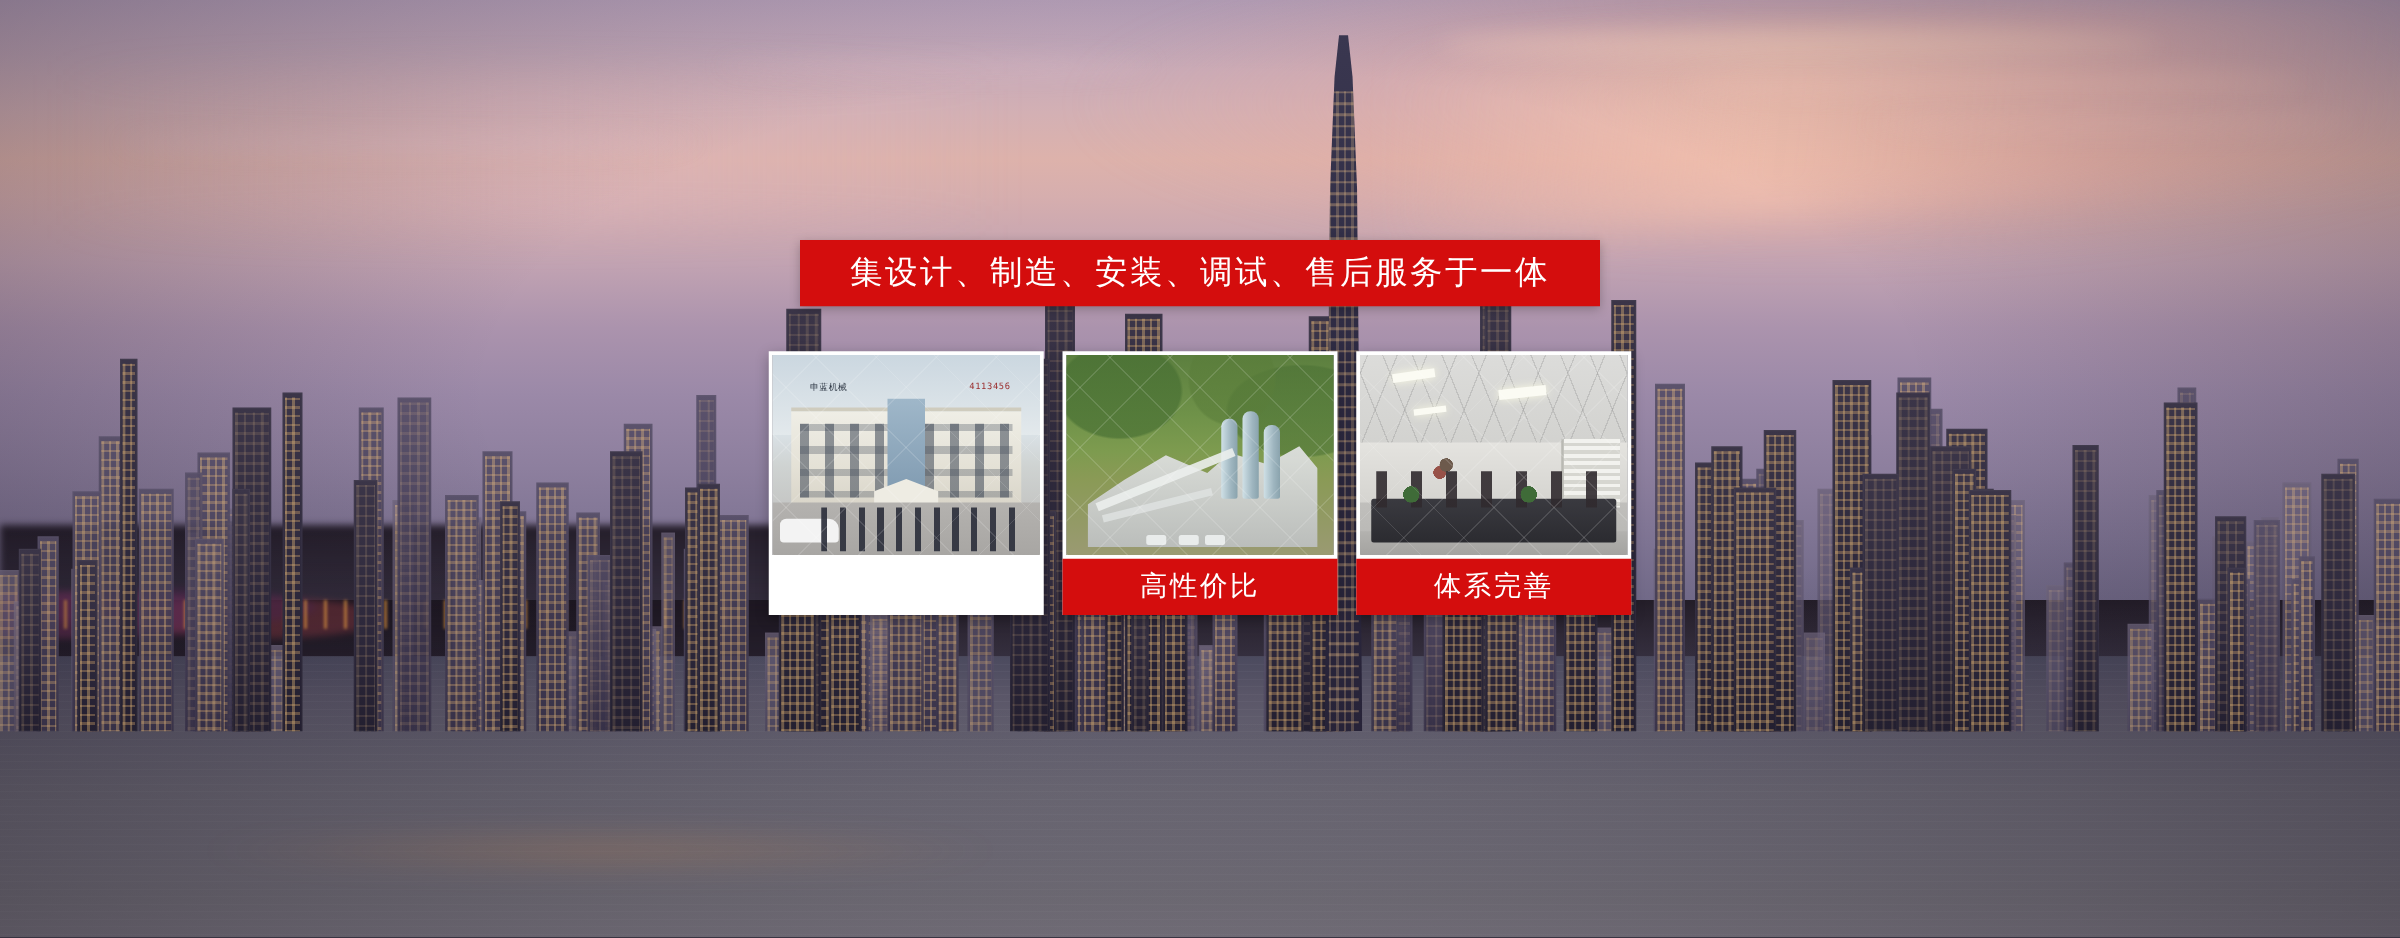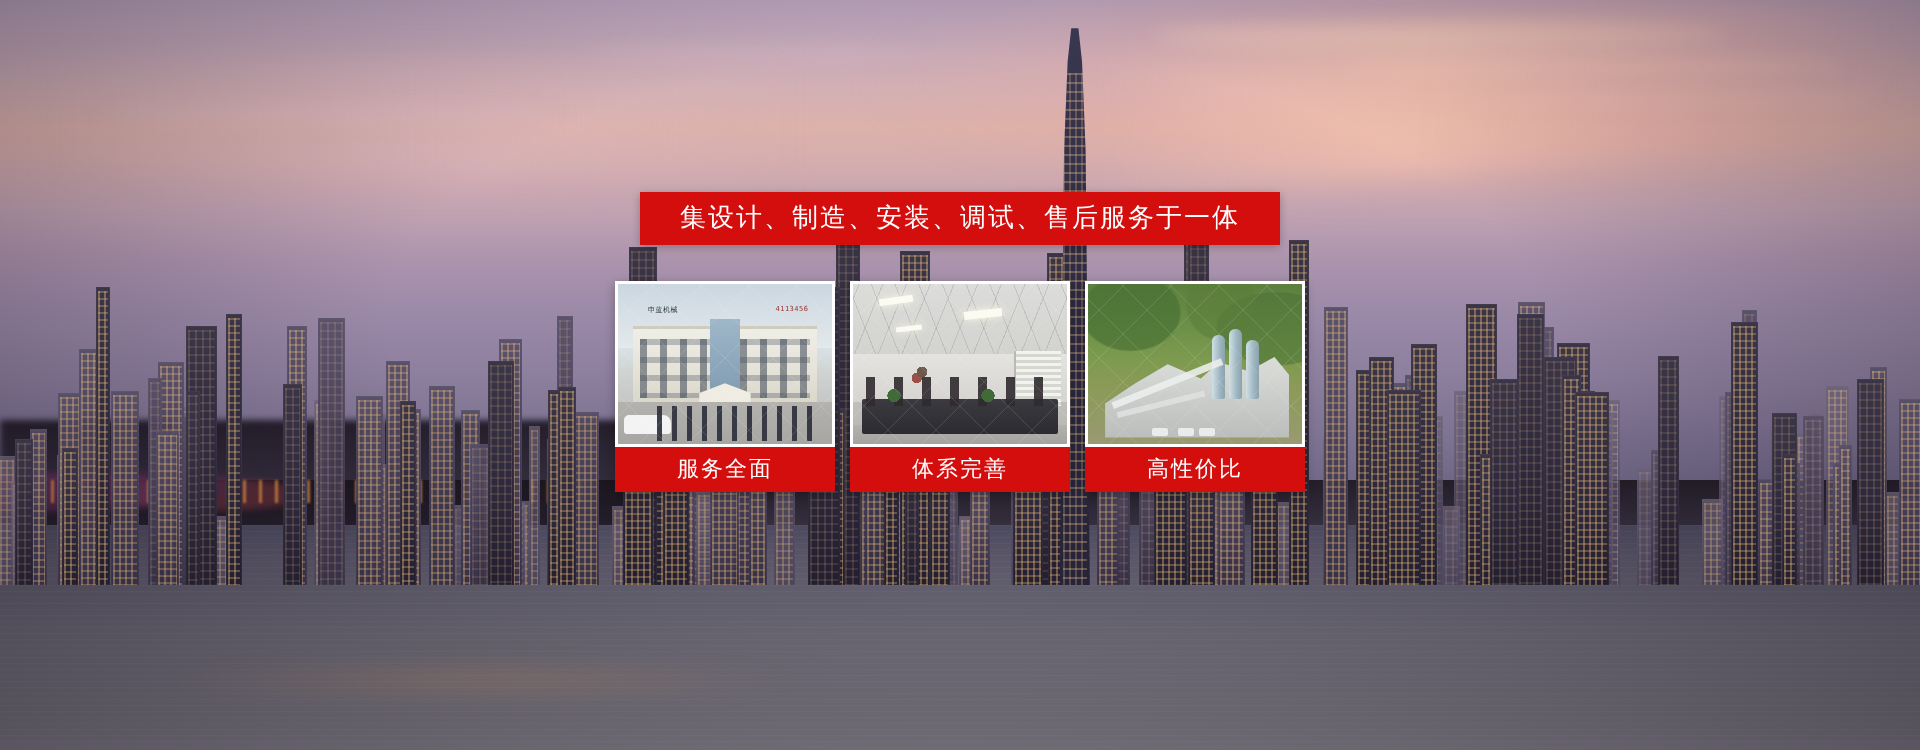--- a/index.html
+++ b/index.html
@@ -665,21 +665,39 @@
             <div class="pb-center"></div>
             <div class="pb-portico"></div>
             <div class="pb-sign">申蓝机械</div>
             <div class="pb-sign2">4113456</div>
             <div class="pb-ground"></div>
             <div class="pb-car"></div>
             <div class="pb-people"></div>
           </div>
           <div class="wm"></div>
         </div>
-        <div class="card-caption">服务全面</div>
+      </div>
+
+      <div class="card">
+        <div class="card-photo">
+          <div class="ph-plant">
+            <div class="pp-field"></div>
+            <div class="pp-struct"></div>
+            <div class="pp-silo pp-s1"></div>
+            <div class="pp-silo pp-s2"></div>
+            <div class="pp-silo pp-s3"></div>
+            <div class="pp-belt"></div>
+            <div class="pp-belt2"></div>
+            <div class="pp-truck pp-t1"></div>
+            <div class="pp-truck pp-t2"></div>
+            <div class="pp-truck pp-t3"></div>
+          </div>
+          <div class="wm"></div>
+        </div>
+        <div class="card-caption">高性价比</div>
       </div>
 
       <div class="card">
         <div class="card-photo">
           <div class="ph-office">
             <div class="po-ceiling"></div>
             <div class="po-lamp po-l1"></div>
             <div class="po-lamp po-l2"></div>
             <div class="po-lamp po-l3"></div>
             <div class="po-wall"></div>
@@ -689,35 +707,16 @@
             <div class="po-desks"></div>
             <div class="po-people"></div>
             <div class="po-plant po-p1"></div>
             <div class="po-plant po-p2"></div>
           </div>
           <div class="wm"></div>
         </div>
         <div class="card-caption">体系完善</div>
       </div>
 
-      <div class="card">
-        <div class="card-photo">
-          <div class="ph-plant">
-            <div class="pp-field"></div>
-            <div class="pp-struct"></div>
-            <div class="pp-silo pp-s1"></div>
-            <div class="pp-silo pp-s2"></div>
-            <div class="pp-silo pp-s3"></div>
-            <div class="pp-belt"></div>
-            <div class="pp-belt2"></div>
-            <div class="pp-truck pp-t1"></div>
-            <div class="pp-truck pp-t2"></div>
-            <div class="pp-truck pp-t3"></div>
-          </div>
-          <div class="wm"></div>
-        </div>
-        <div class="card-caption">高性价比</div>
-      </div>
-
 
     </div>
   </div>
 </div>
 
 </body></html>

